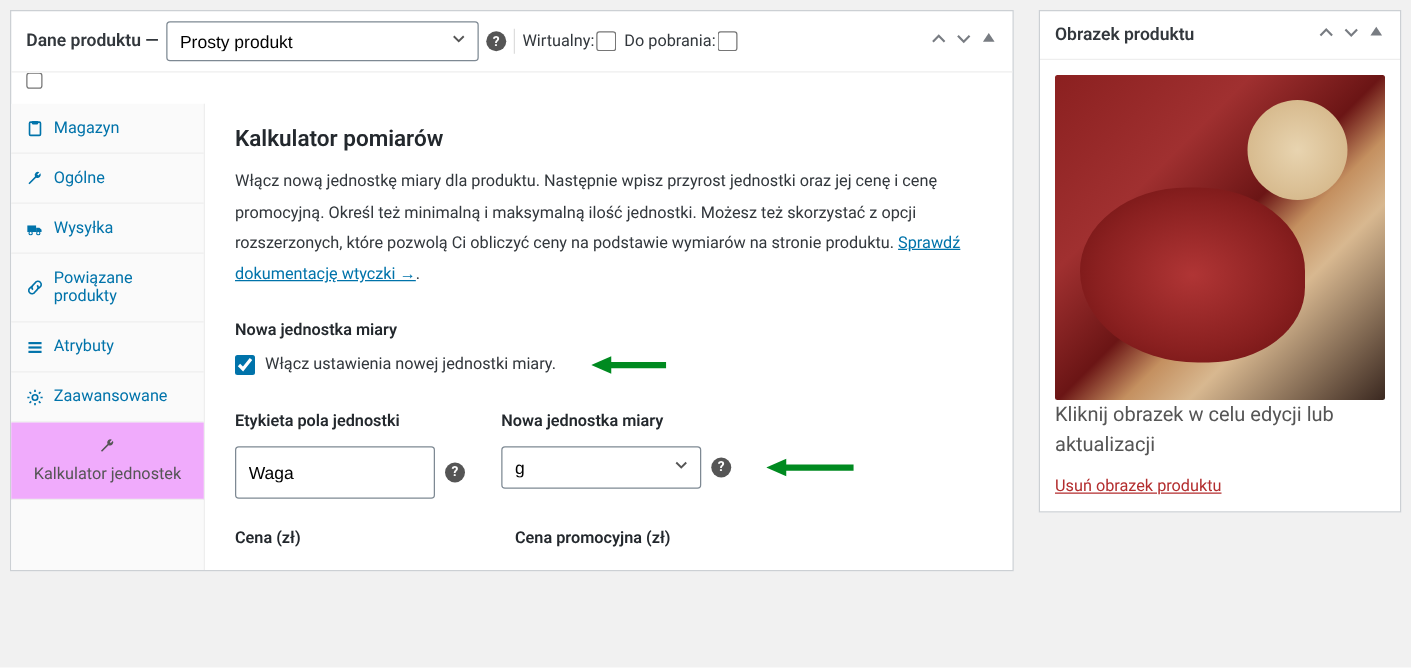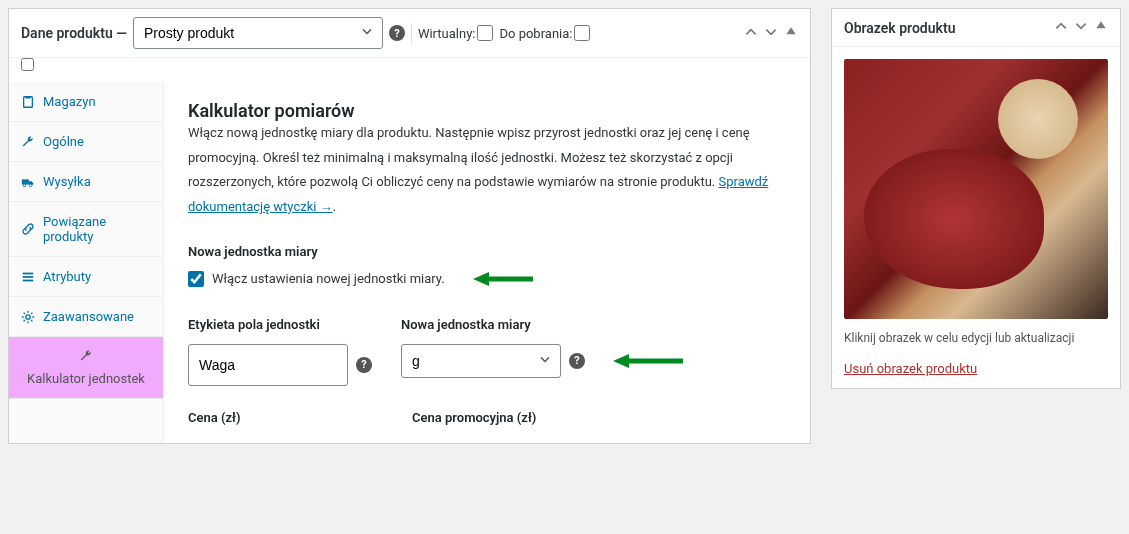--- a/index.html
+++ b/index.html
@@ -18,21 +18,21 @@
     .panel-controls { margin-left: auto; display: flex; gap: 6px; color: #787c82; }
     .panel-controls span { cursor: pointer; font-size: 14px; }
     .low-chk { padding: 0 12px 8px; }
     .body-row { display: flex; flex: 1; }
     .tabs { width: 155px; background: #fafafa; border-right: 1px solid #eee; }
     .tab { display: flex; align-items: center; gap: 8px; padding: 12px 12px; border-bottom: 1px solid #eee; cursor: pointer; font-size: 13px; color: #0073aa; }
     .tab.active { background: #f0abfc; color: #555; flex-direction: column; }
     .tab .ico { width: 14px; height: 14px; display: inline-flex; align-items: center; justify-content: center; color: #0073aa; }
     .tab.active .ico { color: #555; }
     .content { flex: 1; padding: 18px 24px; overflow-y: auto; }
-    .content h2 { font-size: 18px; font-weight: 600; color: #23282d; }
+    .content h2 { font-size: 18px; font-weight: 600; margin-bottom: 12px; color: #23282d; }
     .desc { font-size: 13px; line-height: 1.9; color: #32373c; margin-bottom: 24px; }
     .desc a { color: #0073aa; text-decoration: underline; }
     .section-label { font-weight: 600; font-size: 13px; margin-bottom: 12px; display: block; color: #23282d; }
     .checkbox-row { display: flex; align-items: center; gap: 8px; margin-bottom: 30px; }
     .checkbox-row input { width: 16px; height: 16px; accent-color: #0073aa; }
     .arrow { display: inline-block; margin-left: 20px; }
     .arrow svg { display: block; }
     .field-row { display: flex; gap: 29px; }
     .field-col { display: flex; flex-direction: column; }
     .field-col label { font-weight: 600; font-size: 13px; margin-bottom: 12px; color: #23282d; }
@@ -44,21 +44,21 @@
 
     .side-panel { width: 290px; margin: 8px 8px 0 0; }
     .meta-box { background: #fff; border: 1px solid #ccd0d4; }
     .meta-head { display: flex; align-items: center; padding: 10px 12px; border-bottom: 1px solid #eee; }
     .meta-head h3 { font-size: 14px; font-weight: 600; flex: 1; }
     .meta-head .ctrl { color: #787c82; cursor: pointer; margin-left: 6px; font-size: 14px; }
     .meta-body { padding: 12px; }
     .product-img { width: 100%; height: 260px; background: linear-gradient(135deg, #8b2020 0%, #a03030 30%, #6b1515 50%, #c49060 60%, #d8b890 70%, #3a2820 100%); border-radius: 2px; position: relative; overflow: hidden; cursor: pointer; }
     .product-img::before { content: ""; position: absolute; top: 20px; right: 30px; width: 80px; height: 80px; background: radial-gradient(circle, #e8d4b0 0%, #d0b080 100%); border-radius: 50%; }
     .product-img::after { content: ""; position: absolute; bottom: 30px; left: 20px; width: 180px; height: 140px; background: radial-gradient(ellipse, #b03535 0%, #8a2020 60%, #6a1010 100%); border-radius: 50% 50% 45% 55%; }
-    .caption { font-size: 12px; color: #555; margin-top: 10px; line-height: 1.5; }
+    .caption { font-size: 16px; color: #555; line-height: 1.5; }
     .remove-link { color: #b32d2e; text-decoration: underline; font-size: 13px; margin-top: 14px; display: inline-block; cursor: pointer; }
   </style>
 </head>
 <body>
 
 <div class="layout">
   <div class="main-panel">
     <div class="header-bar">
       <span class="header-title">Dane produktu —</span>
       <span class="select-wrap">

